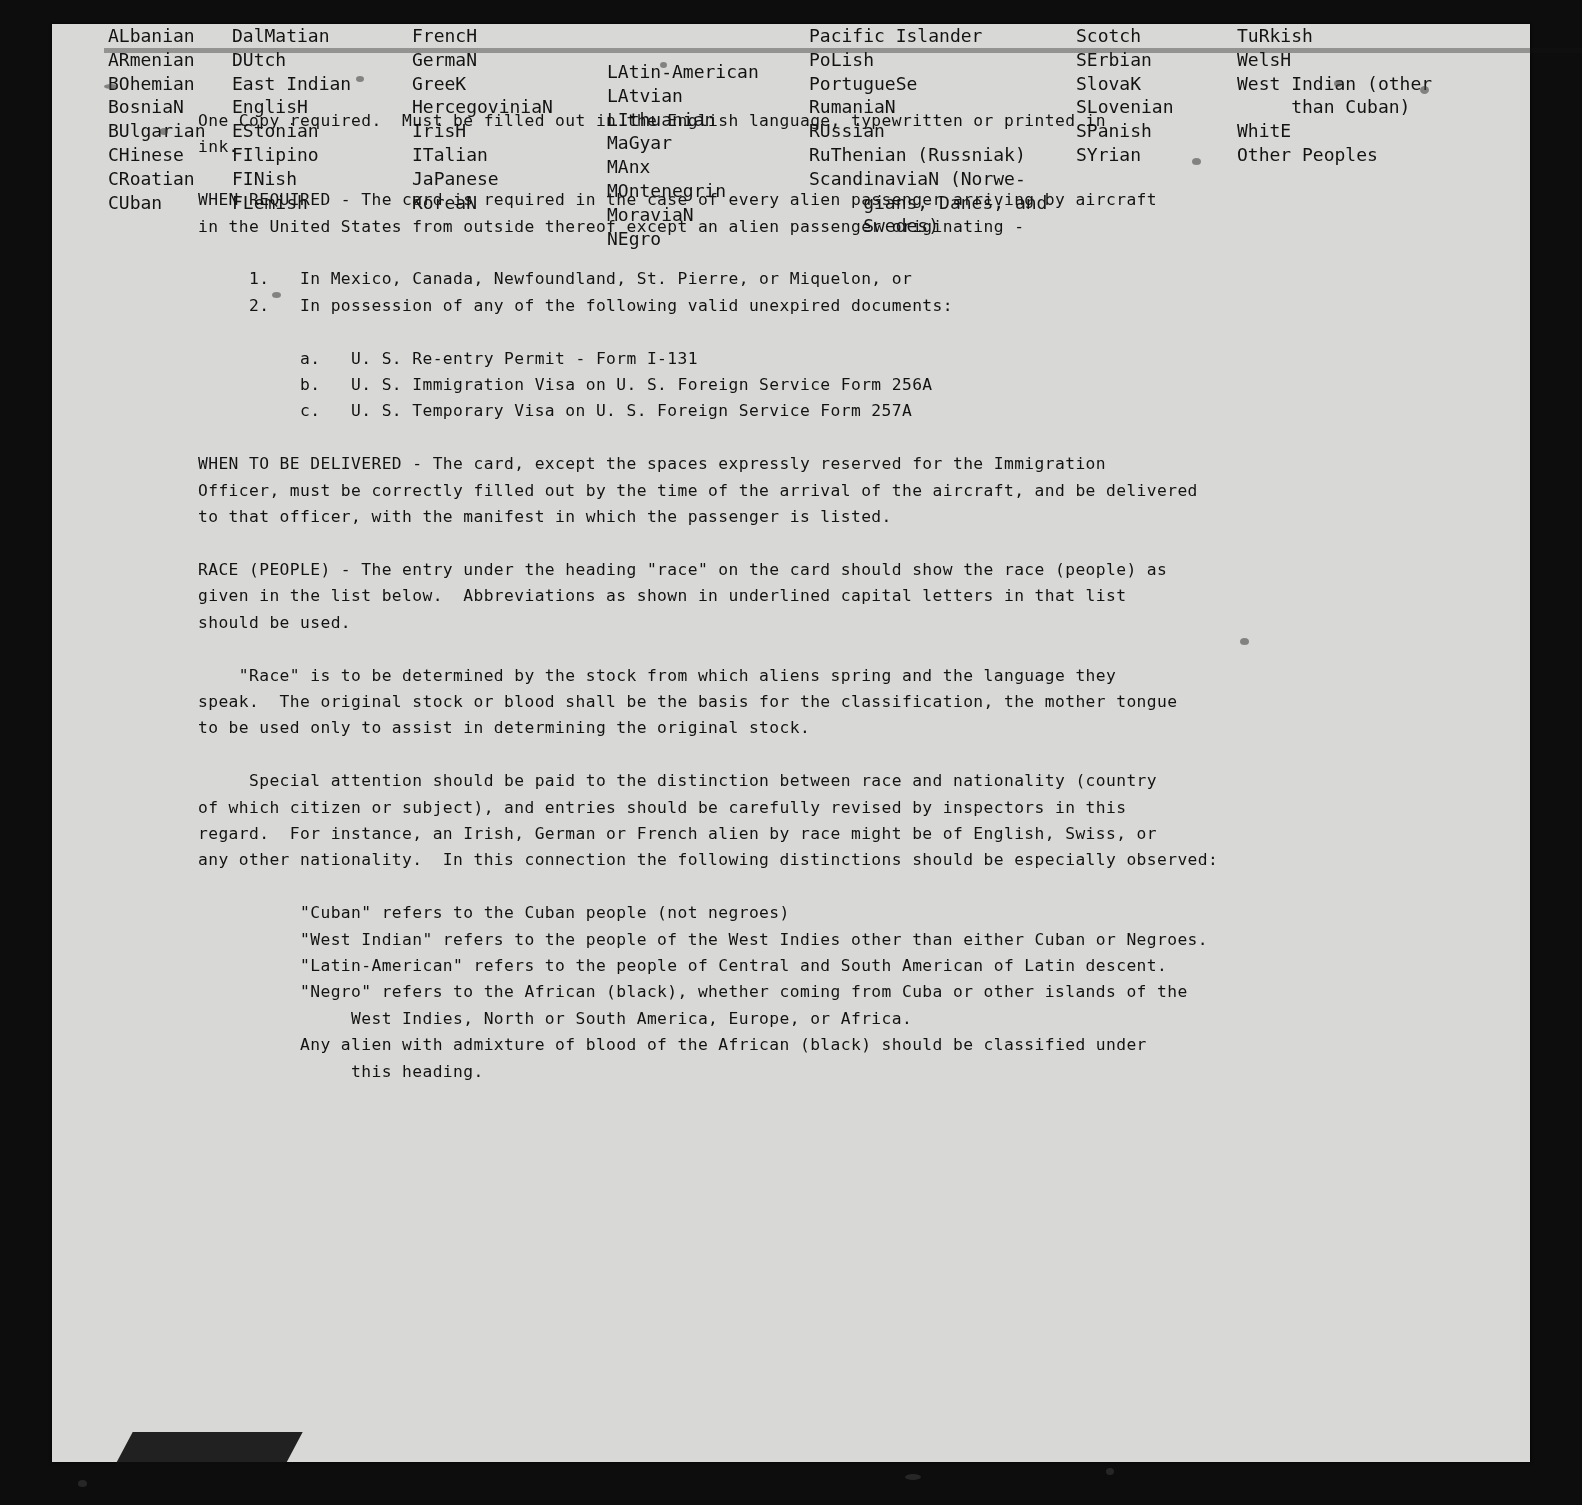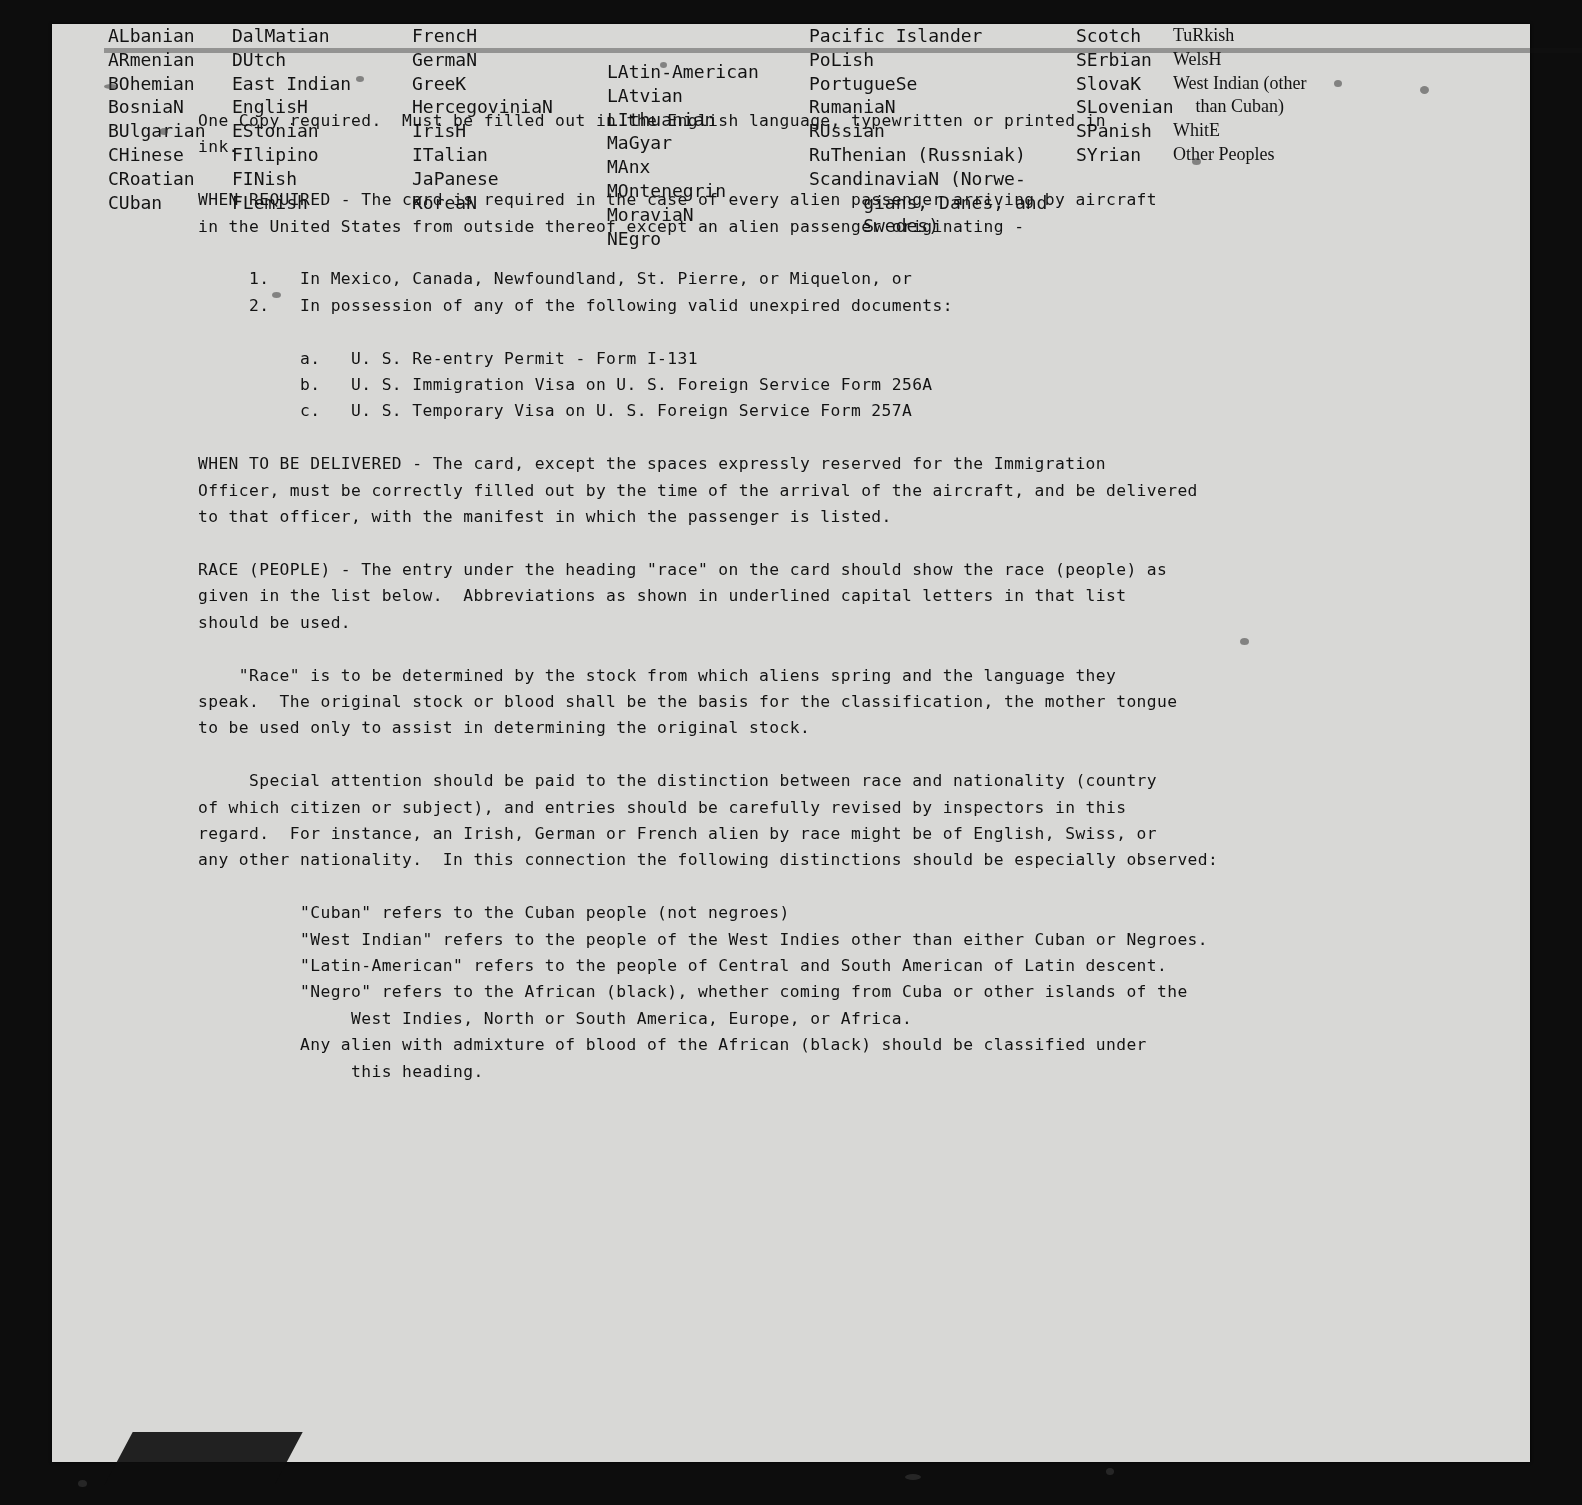--- a/index.html
+++ b/index.html
@@ -182,21 +182,21 @@
 RuThenian (Russniak)
 ScandinaviaN (Norwe-
      gians, Danes, and
      Swedes)</div>
       <div class="col" style="left:1024px;top:0;">Scotch
 SErbian
 SlovaK
 SLovenian
 SPanish
 SYrian</div>
-      <div class="col" style="left:1121px;top:0;font-family:Liberation Serif, serif;">TuRkish
+      <div class="col" style="left:1185px;top:0;">TuRkish
 WelsH
 West Indian (other
      than Cuban)
 WhitE
 Other Peoples</div>
     </div>
 
     <div class="corner"></div>
   </div>
 

